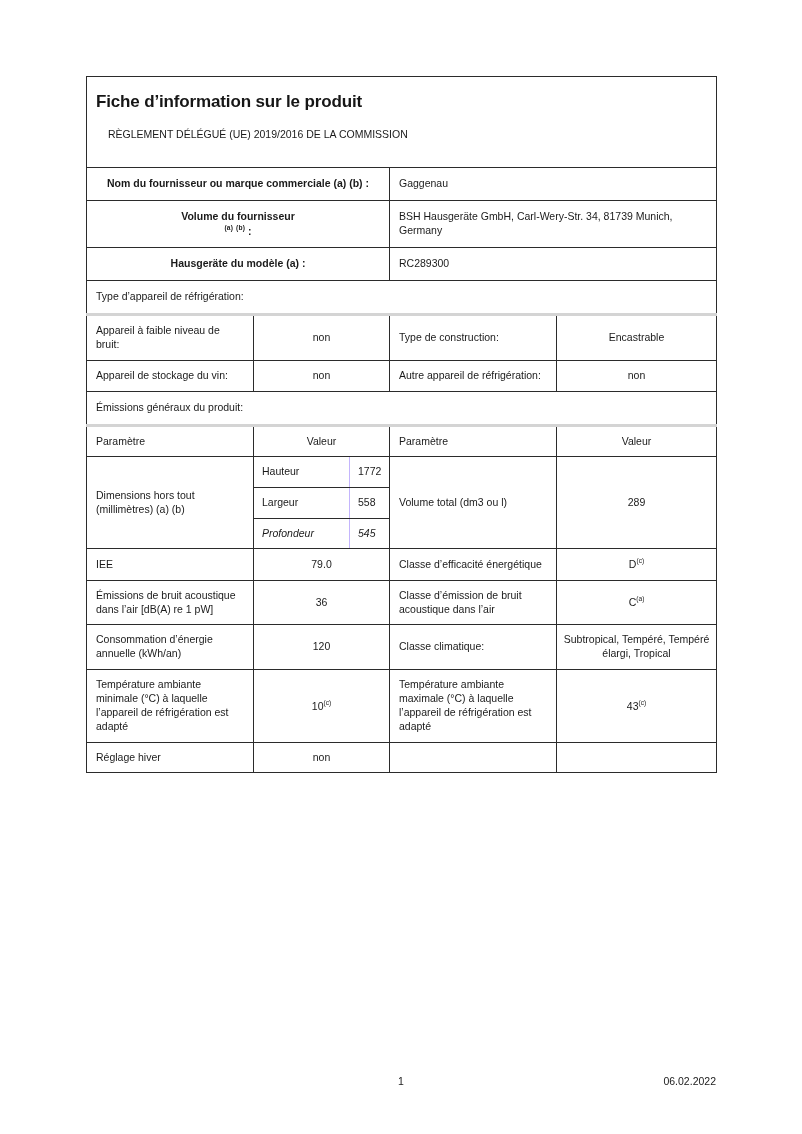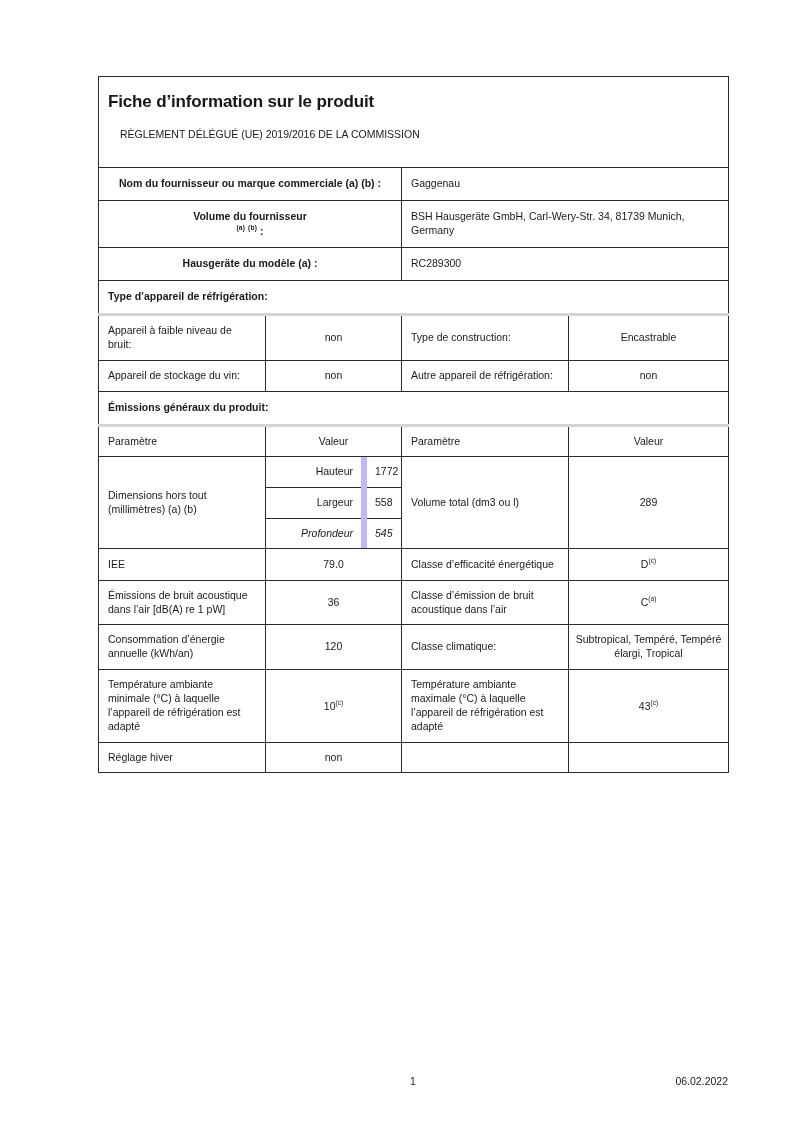--- a/index.html
+++ b/index.html
@@ -11,21 +11,21 @@
     width: 802px;
     height: 1134px;
     position: relative;
     font-family: "Liberation Sans", sans-serif;
     color: #1a1a1a;
     -webkit-font-smoothing: antialiased;
   }
 
   .page {
     position: absolute;
-    left: 12px; top: 0;
+    left: 0; top: 0;
     width: 669px;
     height: 1134px;
   }
 
   .sheet {
     position: absolute;
     left: 86px;
     top: 76px;
     width: 630px;
   }
@@ -76,21 +76,21 @@
     text-align: center;
     padding: 8px 6px !important;
     vertical-align: middle;
   }
   .cellpad {
     padding: 8px 9px !important;
   }
 
   
   .section-head {
-    font-weight: bold;
+    font-weight: normal;
     padding: 9px 9px 9px 9px !important;
     border-bottom: 3px solid #d4d4d4 !important;
   }
 
   .sup {
     font-size: 6.6px;
     vertical-align: super;
     font-weight: bold;
     letter-spacing: 0.2px;
   }
@@ -112,22 +112,22 @@
     font-size: 10.5px;
     padding: 8px 8px;
     line-height: 1.3;
   }
   table.dims tr:last-child td {
     border-bottom: 0;
     font-style: italic;
   }
   table.dims td.d-name {
     width: 79px;
-    text-align: right;
-    border-right: 6px solid #c4b5fd;
+    text-align: left;
+    border-right: 1px solid #c4b5fd;
   }
   table.dims td.d-val {
     text-align: left;
   }
   td.dims-holder {
     padding: 0 !important;
     vertical-align: top;
   }
 
   

